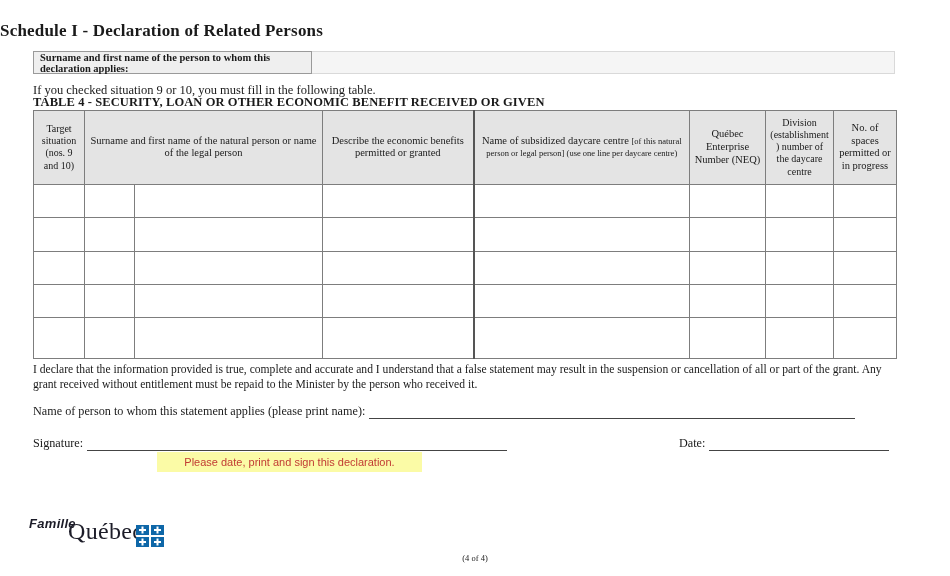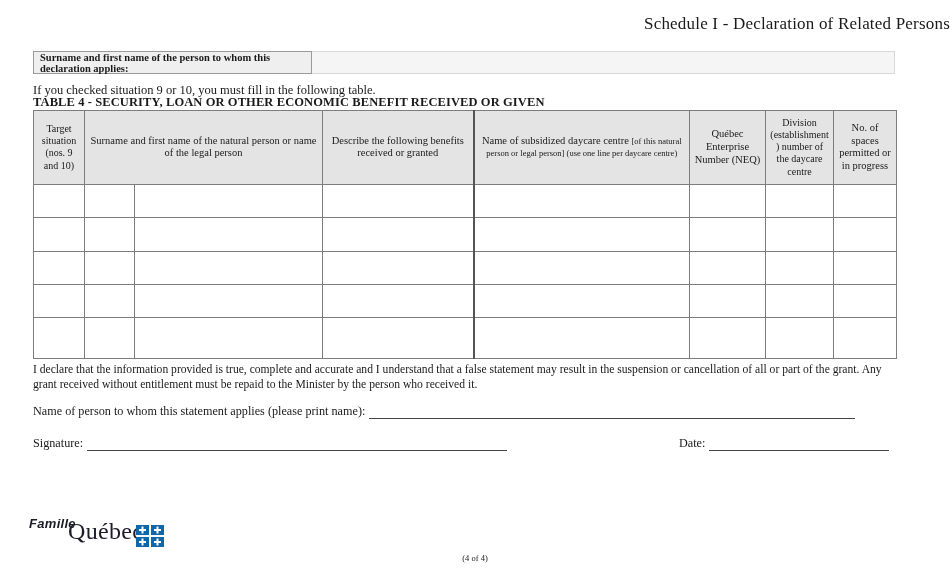--- a/index.html
+++ b/index.html
@@ -2,22 +2,22 @@
 <html><head>
 <meta charset="utf-8">
 <style>
   html,body{margin:0;padding:0;background:#ffffff;}
   .page{
     position:relative;width:950px;height:576px;background:#ffffff;
     font-family:"Liberation Serif","DejaVu Serif",serif;color:#1a1a1a;overflow:hidden;
   }
   
   .title{
-    position:absolute;top:14px;left:0;width:950px;text-align:right;
-    font-size:17px;font-weight:normal;letter-spacing:.2px;
+    position:absolute;top:21px;left:0;width:950px;text-align:left;
+    font-size:17px;font-weight:bold;letter-spacing:.2px;
   }
   
   .top-strip{
     position:absolute;left:33px;top:51px;width:862px;height:23px;
     display:flex;align-items:stretch;background:#f5f5f5;border:1px solid #d9d9d9;box-sizing:border-box;
   }
   .top-strip .lbl{
     box-sizing:border-box;width:279px;background:#efefef;border:1px solid #9a9a9a;
     font-weight:bold;font-size:10.5px;display:flex;align-items:center;padding:0 6px;
     margin:-1px 0 -1px -1px;
@@ -100,21 +100,21 @@
         <col style="width:151px">
       <col style="width:216px">
         <col style="width:76px">
         <col style="width:68px">
         <col style="width:63px">
     </colgroup>
     <tbody>
         <tr class="hdr">
       <th class="c-target">Target situation (nos. 9 and 10)</th>
       <th colspan="2">Surname and first name of the natural person or name of the legal person</th>
-      <th>Describe the following benefits received or granted</th>
+      <th>Describe the economic benefits permitted or granted</th>
       <th class="dark-left"><span>Name of subsidized daycare centre </span><span class="small">[of this natural person or legal person] (use one line per daycare centre)</span></th>
       <th>Québec Enterprise Number (NEQ)</th>
       <th class="c-division">Division (establishment) number of the daycare centre</th>
       <th>No. of spaces permitted or in progress</th>
     </tr>
     </tbody>
       <tbody id="t4-body">
         <tr class="r0">
           <td></td>
           <td></td>
@@ -178,20 +178,21 @@
   <div class="line-row name-row">
     <span>Name of person to whom this statement applies (please print name):</span>
     <span class="fill"></span>
   </div>
 
   <div class="line-row date-row">
     <span>Date:</span>
     <span class="fill"></span>
   </div>
 
+  <div class="tooltip">Please date, print and sign this declaration.</div>
 
   <div class="logo">
     <span class="famille">Famille</span>
     <span class="quebec">Québec</span>
     <span class="flag">
       <svg width="28" height="23" viewBox="0 0 28 23" aria-hidden="true">
         <rect x="0" y="0" width="13" height="10" fill="#0e67a8"></rect>
         <rect x="15" y="0" width="13" height="10" fill="#0e67a8"></rect>
         <rect x="0" y="12" width="13" height="10" fill="#0e67a8"></rect>
         <rect x="15" y="12" width="13" height="10" fill="#0e67a8"></rect>

